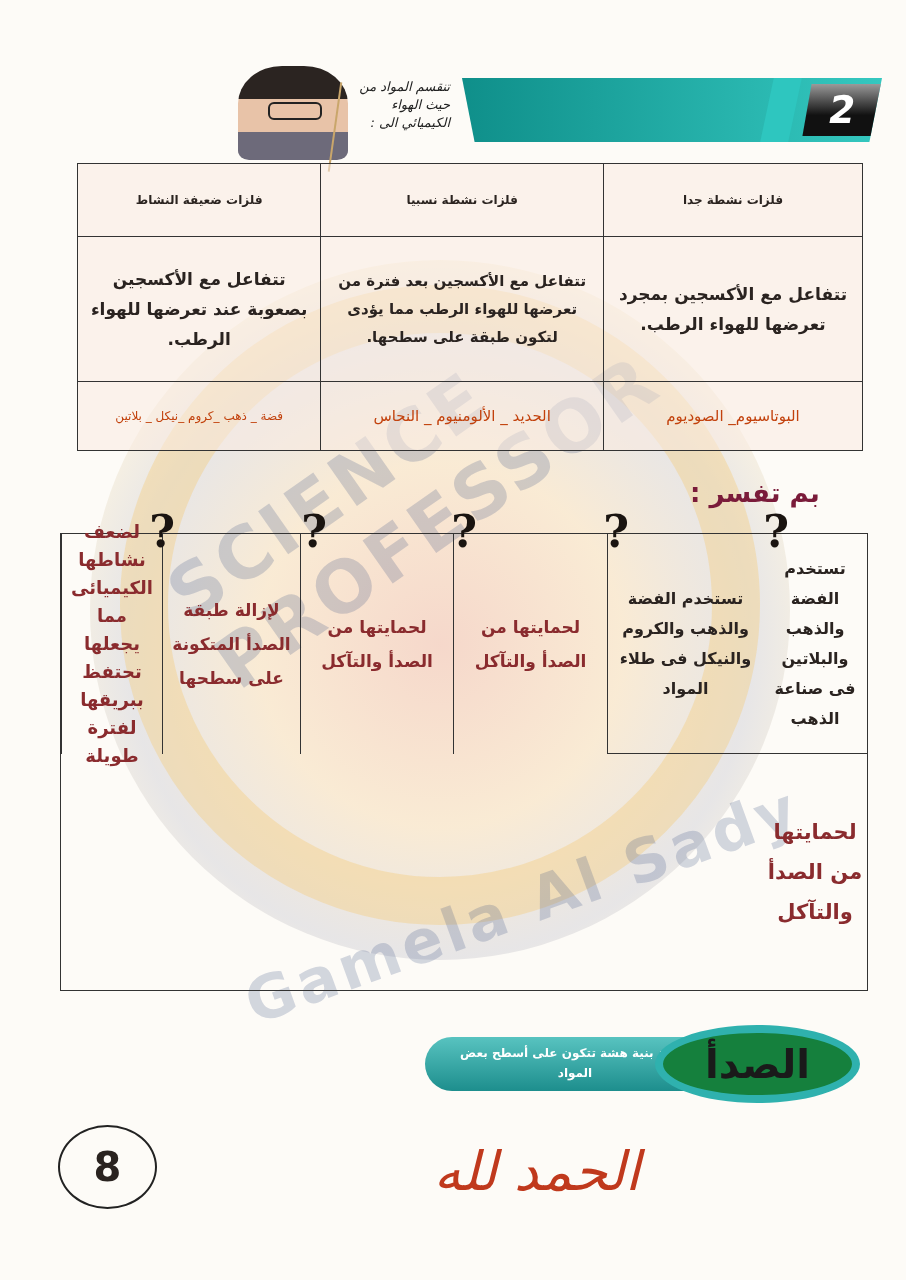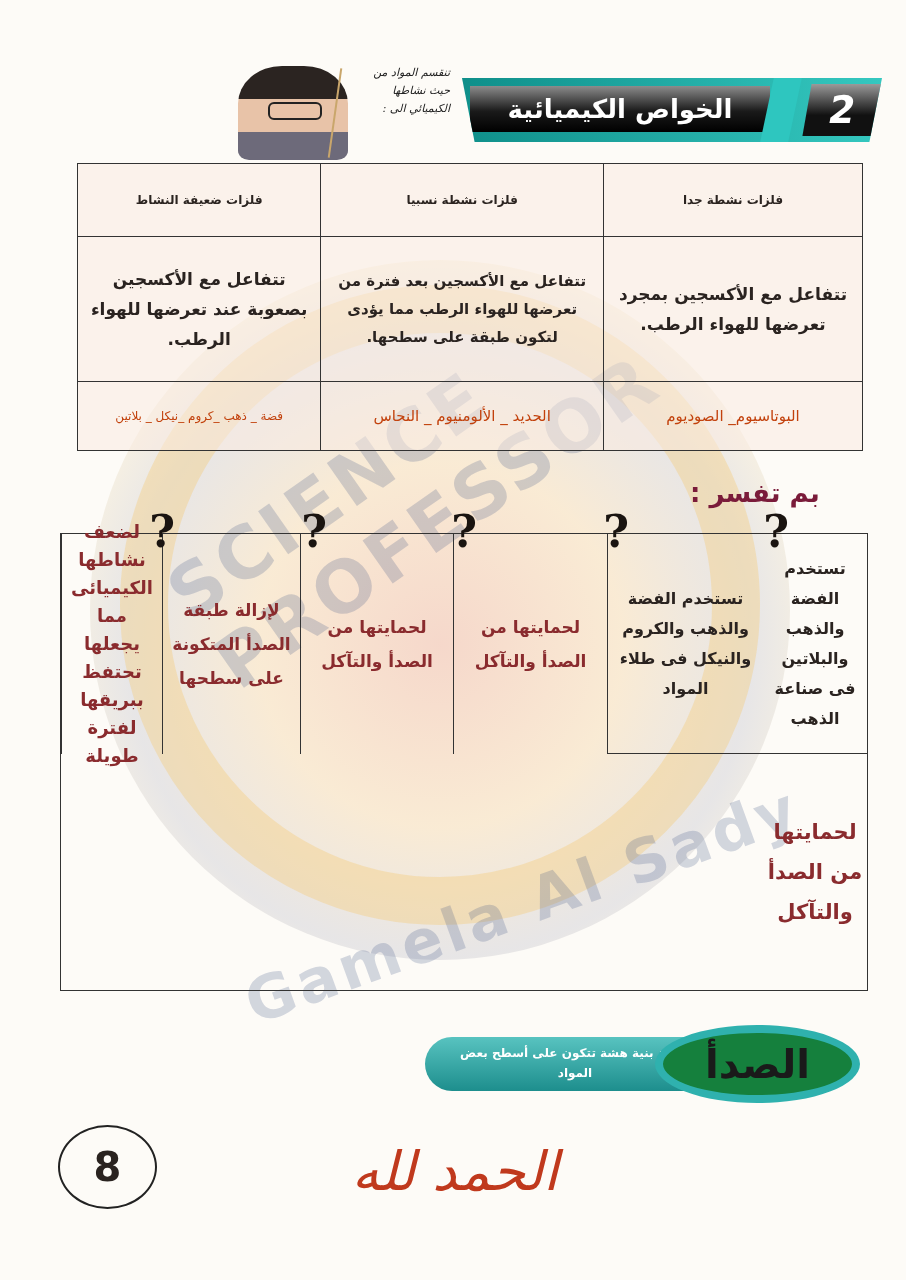--- a/index.html
+++ b/index.html
@@ -10,21 +10,21 @@
        z-index:0;}
   .wm-ring{position:absolute;left:120px;top:285px;width:640px;height:640px;border-radius:50%;
        border:48px solid rgba(245,200,110,0.35);box-sizing:border-box;z-index:0;}
   .wm-text{position:absolute;z-index:0;color:rgba(60,80,130,0.22);font-weight:bold;font-size:72px;
        font-family:"DejaVu Sans",sans-serif;letter-spacing:4px;}
   
   .header{position:absolute;top:58px;left:230px;width:660px;height:100px;z-index:2;}
   .avatar{position:absolute;left:8px;top:8px;width:110px;height:94px;border-radius:40% 40% 10% 10%;
        background:linear-gradient(#2b2421 0 35%, #e8c3a8 35% 70%, #6d6a7a 70%);}
   .avatar .glasses{position:absolute;left:30px;top:36px;width:50px;height:14px;border:2px solid #222;border-radius:6px;}
-  .intro{position:absolute;left:110px;top:6px;width:110px;text-align:right;direction:rtl;font-size:11px;line-height:18px;font-style:italic;color:#222;}
+  .intro{position:absolute;left:110px;top:20px;width:110px;text-align:right;direction:rtl;font-size:13px;line-height:18px;font-style:italic;color:#222;}
   .intro .stick{position:absolute;left:-6px;top:4px;width:2px;height:90px;background:#c9a66b;transform:rotate(8deg);}
   .banner{position:absolute;left:232px;top:20px;width:420px;height:64px;
        background:linear-gradient(90deg,#0f8f8a,#35c8c0);clip-path:polygon(0 0,100% 0,97% 100%,3% 100%);}
   .banner-title{position:absolute;left:8px;top:8px;width:300px;height:46px;
        background:linear-gradient(#8c8c8c,#1a1a1a 55%,#000);display:flex;align-items:center;justify-content:center;
        color:#fff;font-weight:bold;font-size:26px;direction:rtl;}
   .banner-accent{position:absolute;left:305px;top:0;width:28px;height:64px;background:#2ec6bf;transform:skewX(-12deg);}
   .banner-num{position:absolute;left:345px;top:6px;width:70px;height:52px;
        background:linear-gradient(#9a9a9a,#111 60%);color:#fff;font-weight:bold;font-size:38px;
        display:flex;align-items:center;justify-content:center;transform:skewX(-10deg);}
@@ -50,42 +50,41 @@
   .rust{position:absolute;left:425px;top:1025px;width:440px;height:78px;z-index:2;}
   .rust-band{position:absolute;left:0;top:12px;width:300px;height:54px;background:linear-gradient(#58c3c0,#1d8e8d);
       border-radius:30px 0 0 30px;}
   .rust-def{position:absolute;left:20px;top:18px;width:260px;text-align:center;direction:rtl;color:#fff;font-weight:bold;font-size:12px;line-height:20px;}
   .rust-oval{position:absolute;left:230px;top:0;width:205px;height:78px;border-radius:50%;background:#15803d;border:8px solid #2fb1ae;box-sizing:border-box;
       display:flex;align-items:center;justify-content:center;font-size:40px;font-weight:bold;color:#1a1a1a;}
   
   .pagenum{position:absolute;left:58px;top:1125px;width:95px;height:80px;border:2px solid #222;border-radius:50%;
       display:flex;align-items:center;justify-content:center;font-size:40px;font-weight:bold;z-index:2;}
   .hamd{position:absolute;left:270px;top:1140px;width:370px;height:70px;z-index:2;color:#c0391d;
-      font-family:"DejaVu Serif",serif;font-size:54px;text-align:center;direction:rtl;font-style:italic;}
+      font-family:"DejaVu Serif",serif;font-size:54px;text-align:right;direction:rtl;font-style:italic;}
 </style>
 </head>
 <body>
 
 <div class="watermark"></div>
 <div class="wm-ring"></div>
 <div class="wm-text" style="left:130px;top:330px;transform:rotate(-35deg);">SCIENCE PROFESSOR</div>
 <div class="wm-text" style="left:230px;top:870px;transform:rotate(-20deg);font-size:60px;">Gamela Al Sady</div>
 
 <div class="header">
   <div class="avatar">
       <div class="glasses"></div>
     </div>
   <div class="intro">
     <div class="stick"></div>
     <div>تنقسم المواد من</div>
-    <div>حيث نشاطها</div>
+    <div>حيث الهواء</div>
     <div>الكيميائي الى :</div>
   </div>
   <div class="banner">
-    <div class="banner-title">الخواص الكيميائية</div>
     <div class="banner-accent"></div>
     <div class="banner-num">2</div>
   </div>
 </div>
 
 <table class="t1">
   <tbody>
       <tr class="h">
     <td>فلزات نشطة جدا</td>
     <td>فلزات نشطة نسبيا</td>

